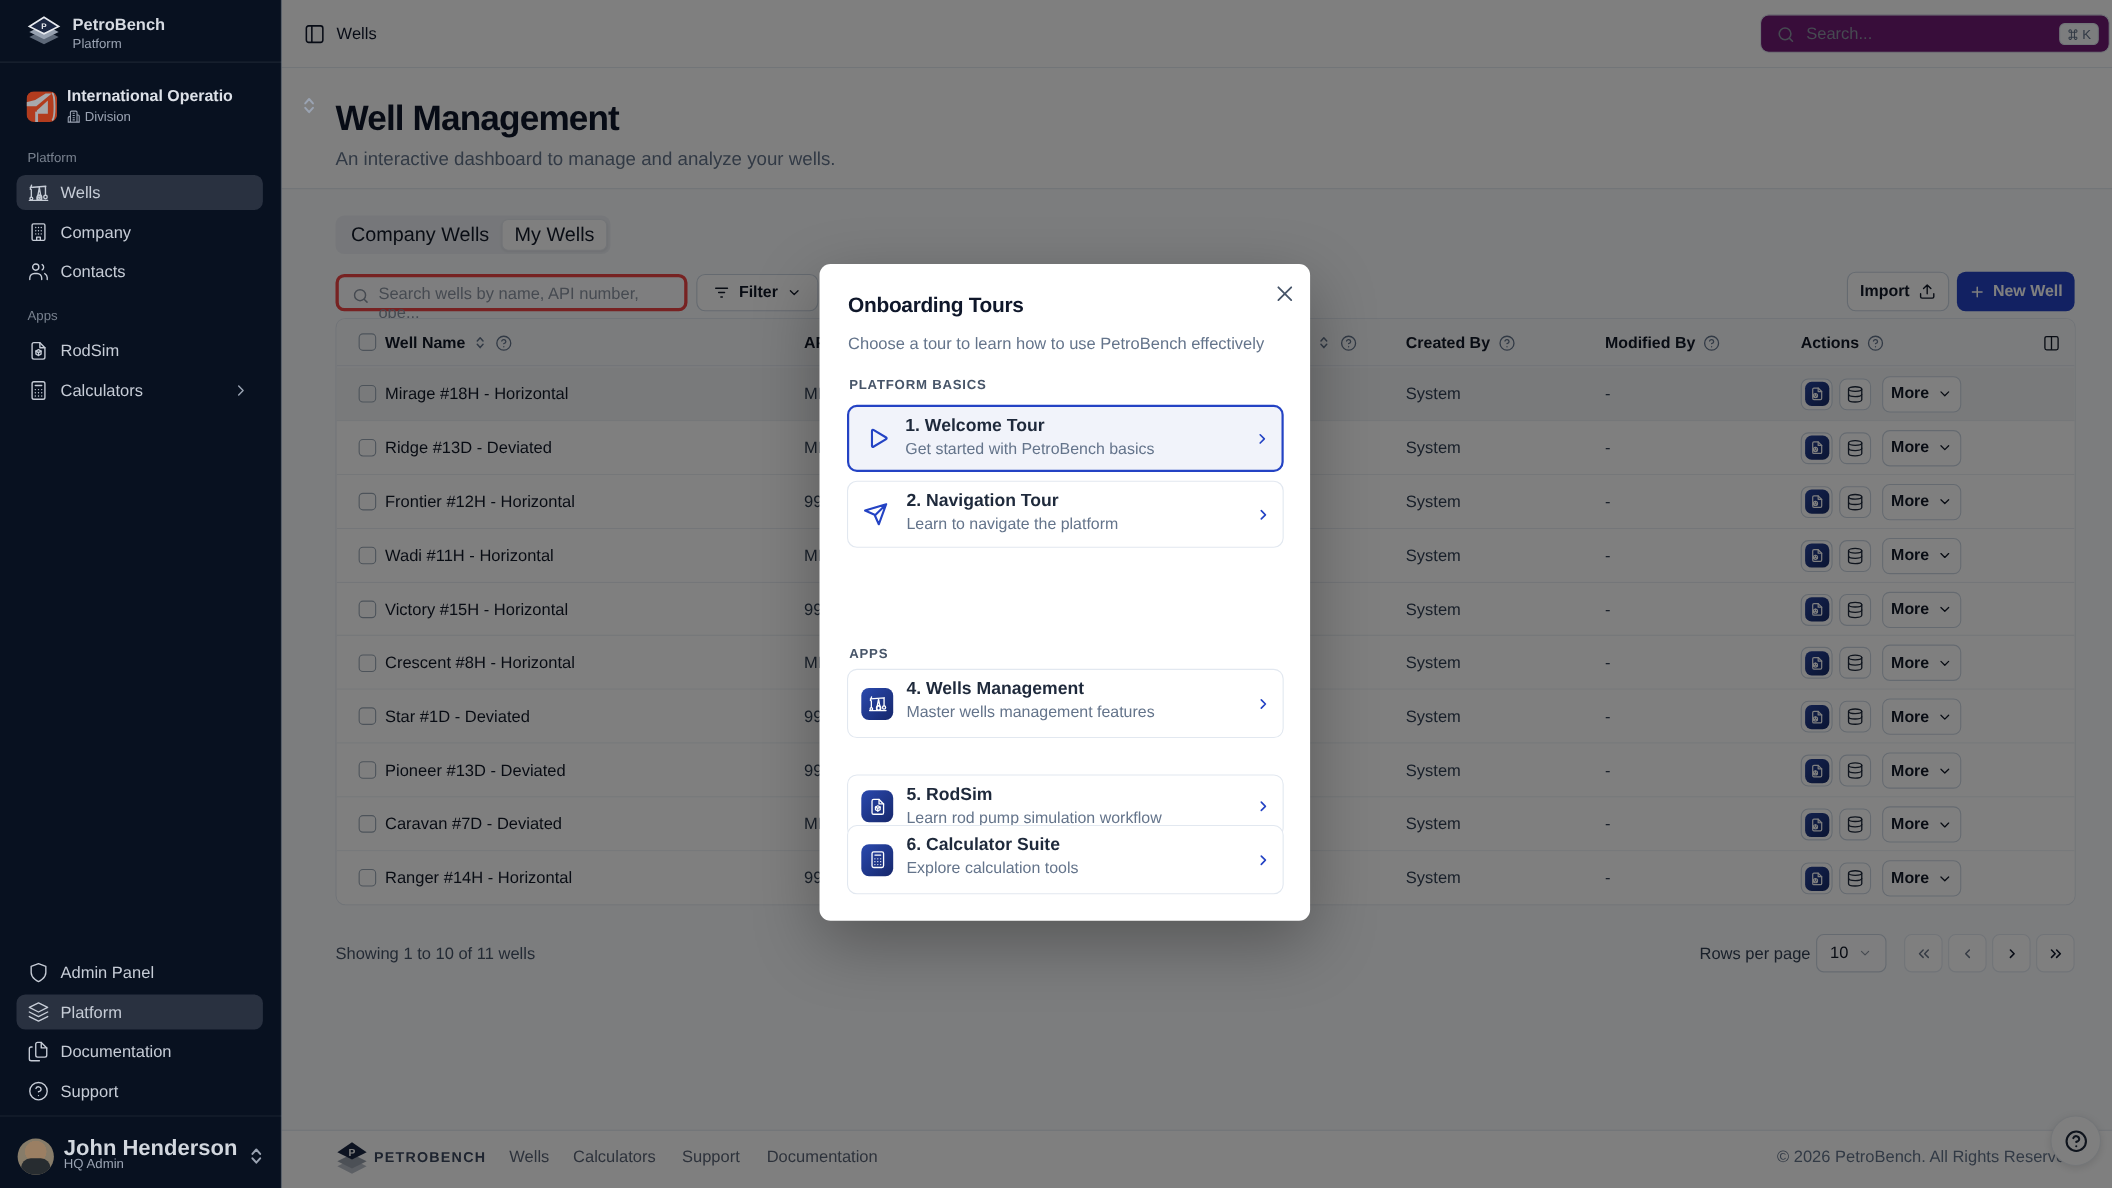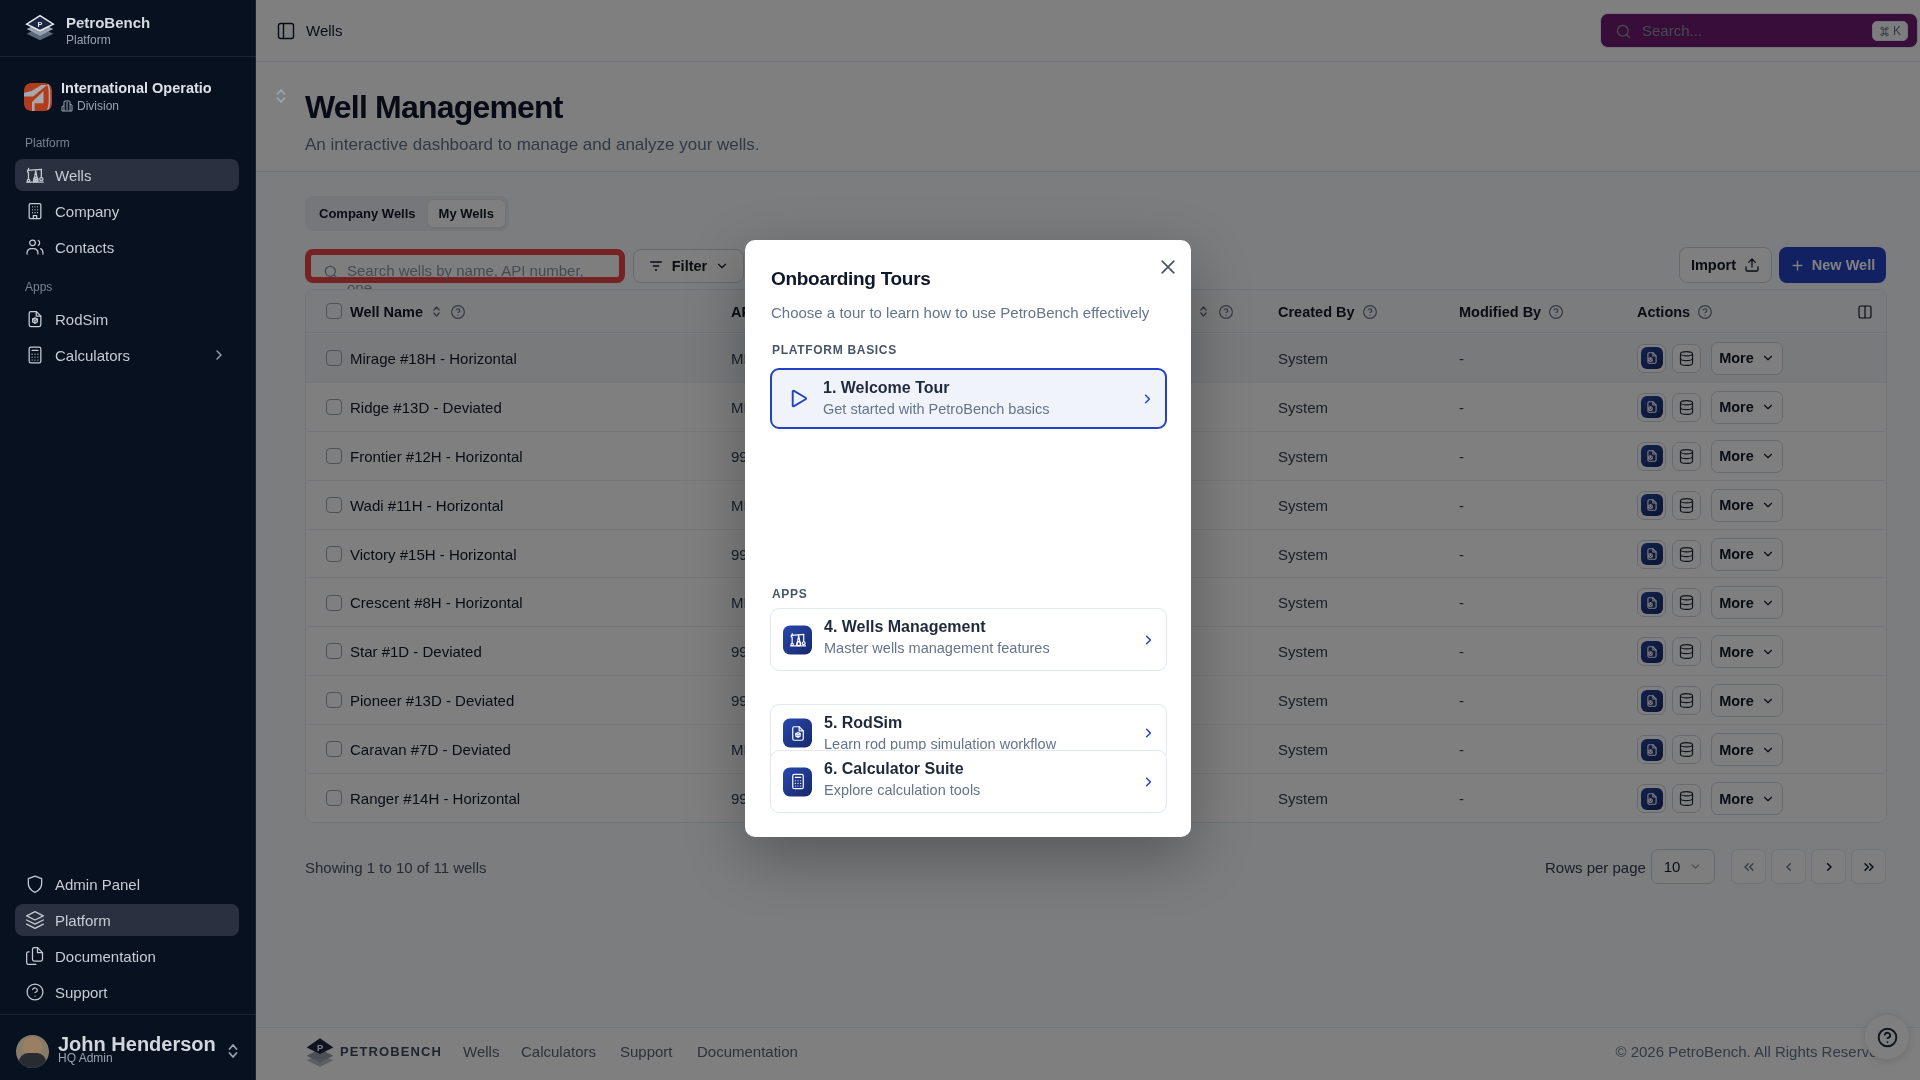--- a/index.html
+++ b/index.html
@@ -32,23 +32,23 @@
 .topbar{position:absolute;left:0;top:0;width:1664px;height:62px;background:#fff;border-bottom:1px solid #e2e8f0}
 .crumb{position:absolute;left:50px;top:22px;font-size:15px;font-weight:500;color:#0f172a}
 .gsearch{position:absolute;left:1344px;top:13px;width:318px;height:35px;border:1px solid #e2e8f0;border-radius:8px;background:#701a75}
 .gsearch .ph{position:absolute;left:41px;top:8px;font-size:15px;color:#8c95a3}
 .kbd{position:absolute;right:9px;top:7px;height:20px;padding:0 6px;border:1px solid #e2e8f0;border-radius:5px;background:#f8fafc;font-size:12px;color:#64748b;display:flex;align-items:center;gap:3px}
 .phead{position:absolute;left:0;top:62px;width:1664px;height:110px;background:#fff;border-bottom:1px solid #e2e8f0}
 .h1{position:absolute;left:49px;top:27px;font-size:32px;font-weight:700;color:#0f172a;letter-spacing:-.8px}
 .hsub{position:absolute;left:49px;top:73px;font-size:17px;color:#64748b}
 
 .tabs{position:absolute;left:49px;top:196px;height:35px;background:#eceff4;border-radius:8px;display:flex;align-items:center;padding:3px}
-.tab{height:29px;display:flex;align-items:center;padding:0 11px;font-size:13px;font-weight:700;color:#111827;border-radius:6px}
+.tab{height:29px;display:flex;align-items:center;padding:0 11px;font-size:18px;font-weight:400;color:#111827;border-radius:6px}
 .tab.active{background:#fff;border:1px solid #e5e9ef;box-shadow:0 1px 2px rgba(0,0,0,.06)}
-.sinput{position:absolute;left:49px;top:249px;width:320px;height:34px;border:6px solid #ef4444;border-radius:8px;background:#fdfdfe}
+.sinput{position:absolute;left:49px;top:249px;width:320px;height:34px;border:3px solid #ef4444;border-radius:8px;background:#fdfdfe}
 .sinput .ph{position:absolute;left:36px;top:7px;font-size:15px;color:#8c95a3}
 .fbtn{position:absolute;left:377px;top:249px;width:111px;height:34px;border:1px solid #cbd5e1;border-radius:8px;background:#fff;display:flex;align-items:center;justify-content:center;gap:8px;font-size:14.5px;font-weight:600;color:#111827}
 .ibtn{position:absolute;left:1423px;top:247px;width:93px;height:36px;border:1px solid #cbd5e1;border-radius:8px;background:#fff;display:flex;align-items:center;justify-content:center;gap:8px;font-size:14.5px;font-weight:600;color:#111827}
 .nbtn{position:absolute;left:1523px;top:247px;width:107px;height:36px;border-radius:8px;background:#2443c4;display:flex;align-items:center;justify-content:center;gap:7px;font-size:14.5px;font-weight:600;color:#fff}
 
 .tablebox{position:absolute;left:49px;top:289px;width:1582px;height:534px;background:#fff;border:1px solid #e2e8f0;border-radius:9px;overflow:hidden}
 .thead{position:absolute;left:0;top:0;width:100%;height:43px;background:#f7f9fb;border-bottom:1px solid #e2e8f0}
 .th{position:absolute;top:0;height:43px;display:flex;align-items:center;gap:7px;font-size:14.5px;font-weight:700;color:#111827}
 .trow{position:absolute;left:0;width:100%;height:48.9px;border-bottom:1px solid #e8edf2;background:#fff}
 .trow.hl{background:#f2f5f7}
@@ -693,20 +693,32 @@
         <svg width="23" height="23" viewBox="0 0 24 24" fill="none" stroke="#2443c4" stroke-width="2" stroke-linecap="round" stroke-linejoin="round">
           <path d="M7 4.8v14.4a.9.9 0 0 0 1.35.78l12.1-7.2a.9.9 0 0 0 0-1.56L8.35 4A.9.9 0 0 0 7 4.8z"></path>
         </svg>
       </div>
     <div class="mc-t" style="left:51px">1. Welcome Tour</div>
     <div class="mc-s" style="left:51px">Get started with PetroBench basics</div>
     <svg class="mc-chev" width="15" height="15" viewBox="0 0 24 24" fill="none" stroke="#2443c4" stroke-width="2.4" stroke-linecap="round" stroke-linejoin="round">
         <path d="M9 6l6 6-6 6"></path>
       </svg>
   </div>
+  <div class="mcard" style="top:197px;height:61px">
+    <div class="mc-ico">
+        <svg width="23" height="23" viewBox="0 0 24 24" fill="none" stroke="#2443c4" stroke-width="2" stroke-linecap="round" stroke-linejoin="round">
+          <path d="M21.5 2.5L11 13M21.5 2.5l-7 19-4-9-9-4z"></path>
+        </svg>
+      </div>
+    <div class="mc-t">2. Navigation Tour</div>
+    <div class="mc-s">Learn to navigate the platform</div>
+    <svg class="mc-chev" width="15" height="15" viewBox="0 0 24 24" fill="none" stroke="#2443c4" stroke-width="2.4" stroke-linecap="round" stroke-linejoin="round">
+        <path d="M9 6l6 6-6 6"></path>
+      </svg>
+  </div>
   <div class="m-label" style="top:347px">APPS</div>
   <div class="mcard" style="top:368px;height:63px">
     <div class="mc-tile">
         <svg width="18" height="18" viewBox="0 0 24 24" fill="none" stroke="#fff" stroke-width="1.6" stroke-linecap="round" stroke-linejoin="round">
           <path d="M3 6.5L20 5.2M4.4 4.1L3 8.4M4.2 8.8v8M10.3 20.6L12.9 6.9M15.5 20.6L12.9 6.9M11.3 14.8h3.3M19.6 5.4v9.4M2 20.6h20"></path>
           <circle cx="4.2" cy="18.6" r="1.5"></circle>
           <circle cx="13" cy="17.6" r="2.6"></circle>
           <circle cx="19.6" cy="16.9" r="1.9"></circle>
         </svg>
       </div>

